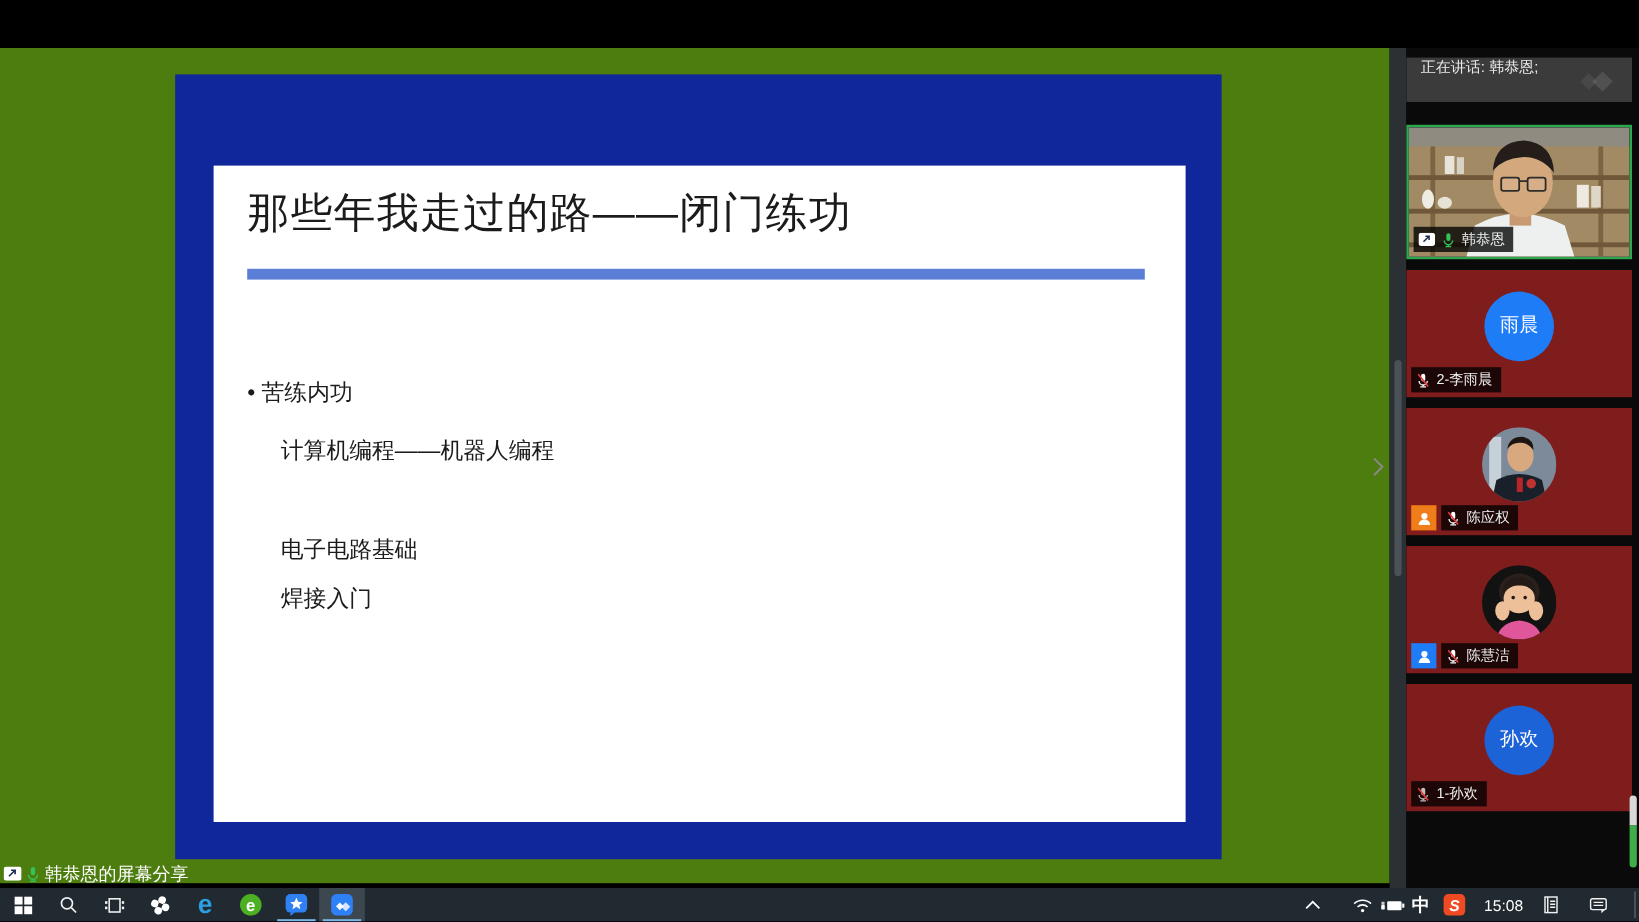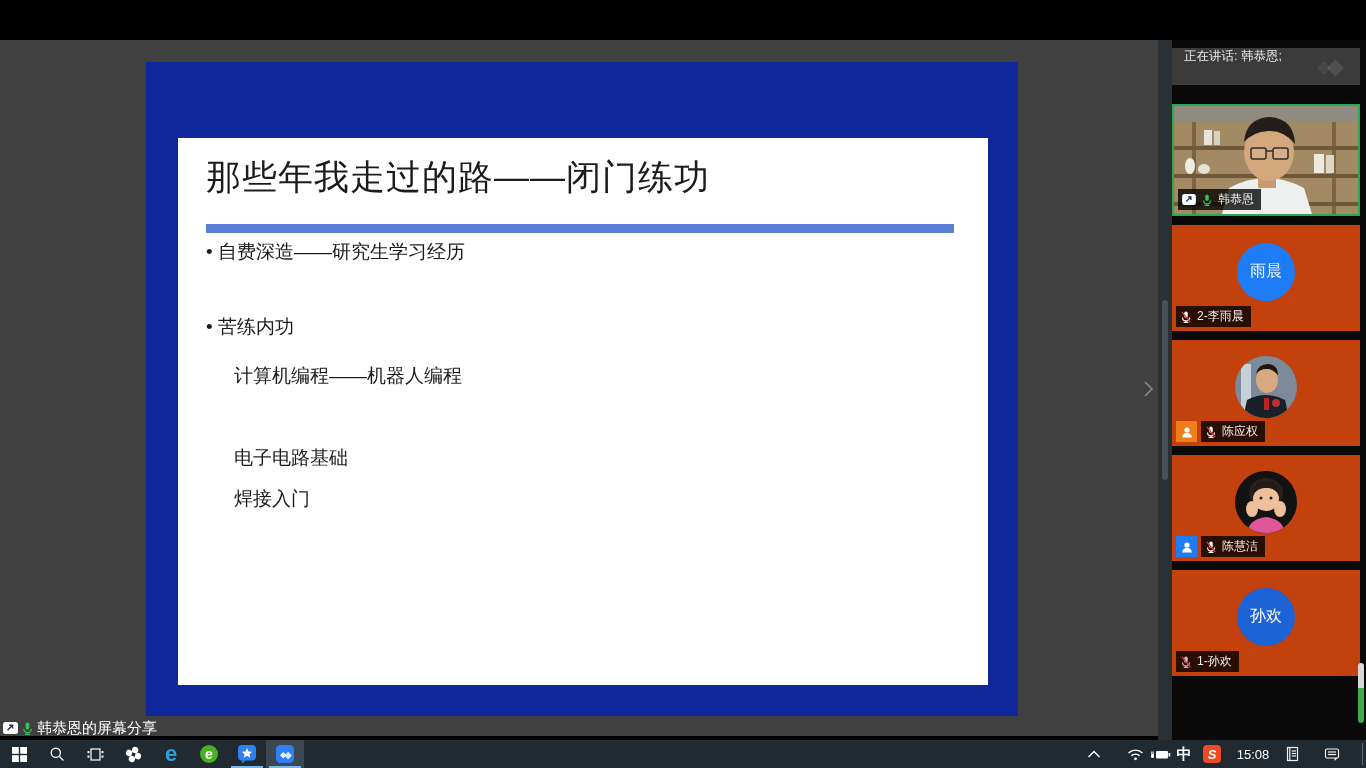--- a/index.html
+++ b/index.html
@@ -8,21 +8,21 @@
           font-family:"Liberation Sans","DejaVu Sans",sans-serif; }
 
   
   .titlebar { position:absolute; top:0; left:0; width:1366px; height:40px; background:#fbfbfb; }
   .titlebar-title { position:absolute; left:0; right:0; top:0; height:40px; line-height:40px;
                     text-align:center; font-size:14px; color:#1c1c1c; }
   .win-controls { position:absolute; right:4px; top:0; height:40px; display:flex; align-items:center; }
   .win-btn { width:36px; height:40px; display:flex; align-items:center; justify-content:center; }
 
   
-  .main { position:absolute; top:40px; left:0; width:1158px; height:696px; background:#404040;padding-left:24px; }
+  .main { position:absolute; top:40px; left:0; width:1158px; height:696px; background:#4d7c0f;padding-left:24px; }
   .slide-frame { position:absolute; left:146px; top:22px; width:872px; height:654px;
                  background:var(--slideBlue,#10269b); }
   .slide { position:absolute; left:32px; top:76px; width:810px; height:547px; background:#ffffff; }
   .slide-title { position:absolute; left:28px; top:16px; font-size:35px; font-weight:500;
                  color:#1b1b1b; letter-spacing:1px; white-space:nowrap; }
   .slide-rule { position:absolute; left:28px; top:86px; width:748px; height:9px;
                 background:var(--underlineBlue,#5b7fd6); }
   .line { position:absolute; font-size:19px; color:#1b1b1b; white-space:nowrap; }
   .bullet::before { content:"• "; }
   .b1 { left:28px; top:101px; }
@@ -41,21 +41,21 @@
   .divider { position:absolute; top:40px; left:1158px; width:14px; height:700px; background:#2b3034; }
   .divider-handle { position:absolute; left:4px; top:260px; width:6px; height:180px;
                     border-radius:3px; background:#4a5157; }
 
   
   .panel { position:absolute; top:40px; left:1172px; width:194px; height:700px; background:#0a0a0a; }
   .toast { position:absolute; left:0; top:8px; width:188px; height:37px; background:#3b3b3b;
            color:#e9e9e9; font-size:12.5px; display:flex; padding-left:12px; }
   .toast-logo { position:absolute; right:8px; top:7px; }
 
-  .tile { position:absolute; left:0; width:188px; background:#c2410c; overflow:hidden; }
+  .tile { position:absolute; left:0; width:188px; background:#7f1d1d; overflow:hidden; }
   .t1 { top:64px;  height:112px; border:2px solid var(--speakerGreen,#2aa84e); background:#222;padding-left:20px; }
   .t2 { top:185px; height:106px; }
   .t3 { top:300px; height:106px; }
   .t4 { top:415px; height:106px;padding-left:41px; }
   .t5 { top:530px; height:106px; }
   .video-fill { position:absolute; inset:0; width:100%; height:100%; }
 
   .avatar-circle { position:absolute; left:50%; top:44%; transform:translate(-50%,-50%);
                    width:58px; height:58px; border-radius:50%; display:flex; align-items:center;
                    justify-content:center; color:#fff; font-size:16px; }
@@ -104,21 +104,20 @@
 <body>
 
 <div class="page">
 
 
   <div class="main">
     <div class="slide-frame">
       <div class="slide">
         <div class="slide-title">那些年我走过的路——闭门练功</div>
         <div class="slide-rule"></div>
-        <div class="line bullet b1">自费深造——研究生学习经历</div>
         <div class="line bullet b2">苦练内功</div>
         <div class="line s1">计算机编程——机器人编程</div>
         <div class="line s3">电子电路基础</div>
         <div class="line s4">焊接入门</div>
       </div>
     </div>
 
     <div class="share-banner">
       <svg width="15" height="12" viewBox="0 0 15 12">
           <rect width="15" height="12" rx="2.5" fill="#fff"></rect>

